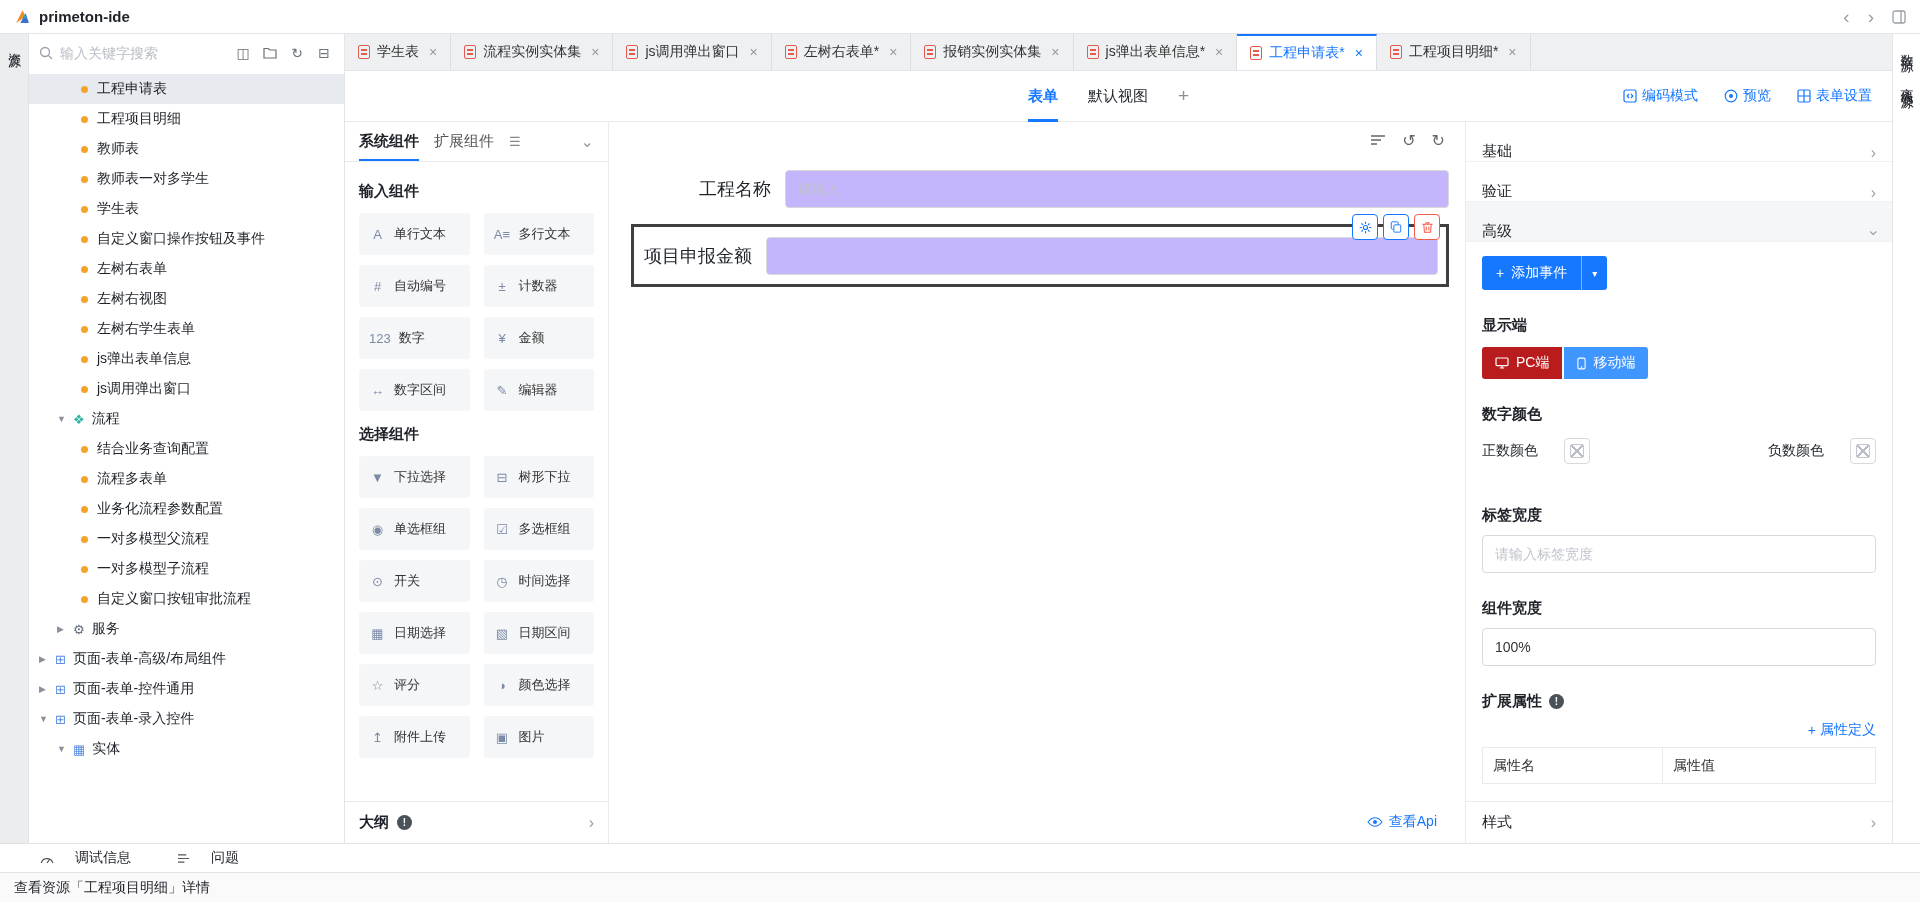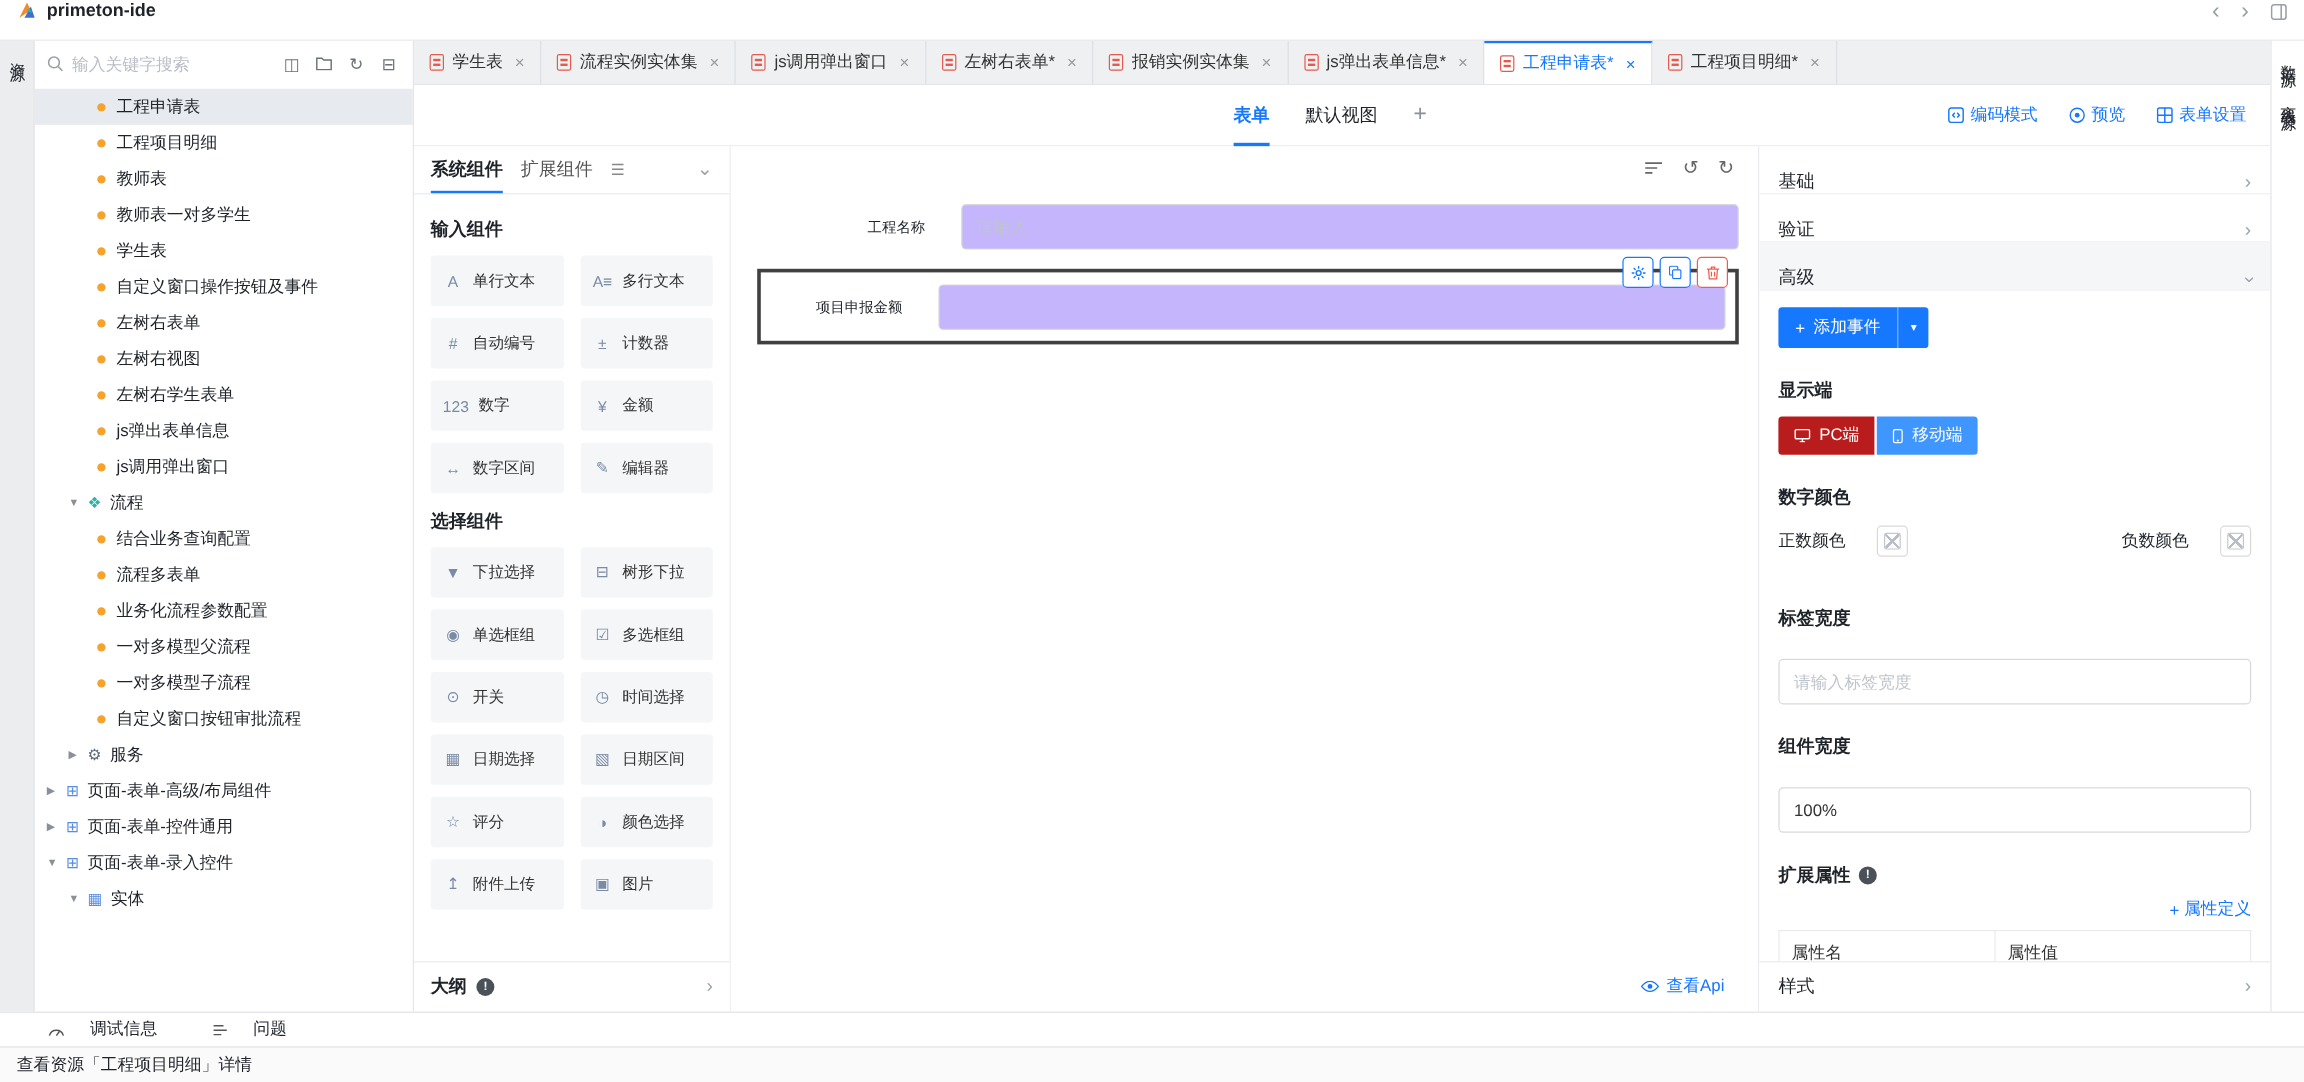--- a/index.html
+++ b/index.html
@@ -1,21 +1,21 @@
 <!DOCTYPE html>
 <html><head>
 <meta charset="utf-8">
 <style>
   *{margin:0;padding:0;box-sizing:border-box;}
   html,body{width:1920px;height:902px;}
   body{font-family:"Liberation Sans","DejaVu Sans",sans-serif;font-size:14px;color:#1f2329;background:#fff;overflow:hidden;position:relative;}
   input{font-family:inherit;}
 
   
-  #titlebar{position:absolute;left:0;top:0;width:1920px;height:34px;background:#fff;border-bottom:1px solid #e3e5e8;display:flex;align-items:flex-start;padding:0 14px;gap:8px;}
+  #titlebar{position:absolute;left:0;top:0;width:1920px;height:34px;background:#fff;border-bottom:1px solid #e3e5e8;display:flex;align-items:center;padding:0 14px;gap:8px;}
   #titlebar .app-name{font-size:15px;font-weight:700;color:#1f2329;}
   #titlebar .tb-right{margin-left:auto;display:flex;align-items:center;gap:18px;color:#9aa0a8;}
   #titlebar .navch{font-size:19px;line-height:1;cursor:pointer;}
 
   
   #left-strip{position:absolute;left:0;top:34px;width:29px;height:809px;background:#ebedef;border-right:1px solid #e0e2e5;display:flex;flex-direction:column;align-items:center;padding-top:8px;}
   .vtext{writing-mode:vertical-rl;text-orientation:upright;font-size:13px;letter-spacing:3px;color:#1f2329;cursor:pointer;}
 
   
   #sidebar{position:absolute;left:29px;top:34px;width:316px;height:809px;background:#fff;border-right:1px solid #e3e5e8;overflow:hidden;}
@@ -77,21 +77,21 @@
   .info-dot{width:15px;height:15px;border-radius:50%;background:#4a5158;color:#fff;font-size:10px;font-weight:700;display:inline-flex;align-items:center;justify-content:center;flex:0 0 auto;}
   .info-dot::after{content:"!";}
 
   
   #canvas{position:absolute;left:609px;top:122px;width:856px;height:721px;background:#fff;}
   #canvas-head{height:36px;display:flex;align-items:center;justify-content:flex-end;gap:16px;padding:0 20px;}
   .cico{color:#666;font-size:16px;display:inline-flex;align-items:center;cursor:pointer;}
   #form-area{padding:4px 16px 0 22px;}
   .form-row{display:flex;align-items:center;margin-top:8px;}
   #form-area > .form-row{margin-left:30px;}
-  .f-label{width:110px;text-align:right;margin-right:30px;font-size:12px;color:#1f2329;white-space:nowrap;flex:0 0 auto;}
+  .f-label{width:110px;text-align:right;margin-right:14px;font-size:18px;color:#1f2329;white-space:nowrap;flex:0 0 auto;}
   .f-input{flex:1;height:38px;border:1px solid #d9d9d9;border-radius:4px;padding:0 12px;font-size:14px;color:#333;outline:none;background:#c4b5fd;min-width:0;}
   .f-input::placeholder{color:#c0c4cc;}
   .selected-wrap{position:relative;border:3px solid #404040;margin-top:16px;padding:10px 8px 9px 0;}
   .selected-wrap .form-row{margin-top:0;margin-left:8px;}
   .fld-actions{position:absolute;top:-13px;right:6px;display:flex;gap:5px;}
   .fab{width:26px;height:26px;background:#fff;border:1px solid #1677ff;border-radius:4px;display:inline-flex;align-items:center;justify-content:center;color:#1677ff;cursor:pointer;}
   .fab.danger{border-color:#f25a4a;color:#f25a4a;}
   #canvas-foot{position:absolute;right:28px;bottom:12px;display:flex;align-items:center;gap:6px;color:#1677ff;font-size:14px;cursor:pointer;}
 
   
@@ -106,21 +106,21 @@
   .disp-btns{display:flex;gap:2px;margin-top:12px;}
   .disp-btn{height:32px;display:flex;align-items:center;gap:7px;padding:0 13px;color:#fff;font-size:14px;background:#4096ff;cursor:pointer;}
   .disp-btn.active{background:#b91c1c;}
   .disp-btn:first-child{border-radius:3px 0 0 3px;}
   .disp-btn:last-child{border-radius:0 3px 3px 0;}
   .color-row{display:flex;align-items:center;justify-content:space-between;margin-top:14px;}
   .color-pair{display:flex;align-items:center;gap:26px;}
   .color-pair .cl{font-size:14px;color:#1f2329;}
   .swatch{width:26px;height:26px;border:1px solid #d9d9d9;border-radius:4px;display:flex;align-items:center;justify-content:center;cursor:pointer;background:#fff;}
   .swatch .x{width:14px;height:14px;border:1px solid #c3c7cd;border-radius:2px;background:linear-gradient(45deg,transparent 44%,#b9bec6 44%,#b9bec6 56%,transparent 56%),linear-gradient(-45deg,transparent 44%,#b9bec6 44%,#b9bec6 56%,transparent 56%);}
-  .p-input{width:100%;height:38px;border:1px solid #d9d9d9;border-radius:4px;margin-top:24px;padding:0 12px;font-size:14px;color:#333;outline:none;}
+  .p-input{width:100%;height:38px;border:1px solid #d9d9d9;border-radius:4px;margin-top:10px;padding:0 12px;font-size:14px;color:#333;outline:none;}
   .p-input::placeholder{color:#c0c4cc;}
   .prop-define{display:flex;justify-content:flex-end;align-items:center;margin-top:10px;color:#1677ff;font-size:14px;gap:4px;cursor:pointer;}
   .prop-table{display:grid;grid-template-columns:180px 1fr;margin-top:8px;border:1px solid #e9eaec;border-bottom:none;}
   .prop-th{height:36px;display:flex;align-items:center;padding:0 10px;font-size:14px;color:#333;border-bottom:1px solid #e9eaec;}
   .prop-th:first-child{border-right:1px solid #e9eaec;}
   #style-row{position:absolute;left:0;right:0;bottom:0;height:42px;border-top:1px solid #e8eaed;background:#fff;display:flex;align-items:center;justify-content:space-between;padding:0 16px;font-size:15px;cursor:pointer;}
 
   
   #right-strip{position:absolute;left:1892px;top:34px;width:28px;height:809px;background:#fff;border-left:1px solid #e3e5e8;display:flex;flex-direction:column;align-items:center;padding-top:10px;gap:24px;}
 

